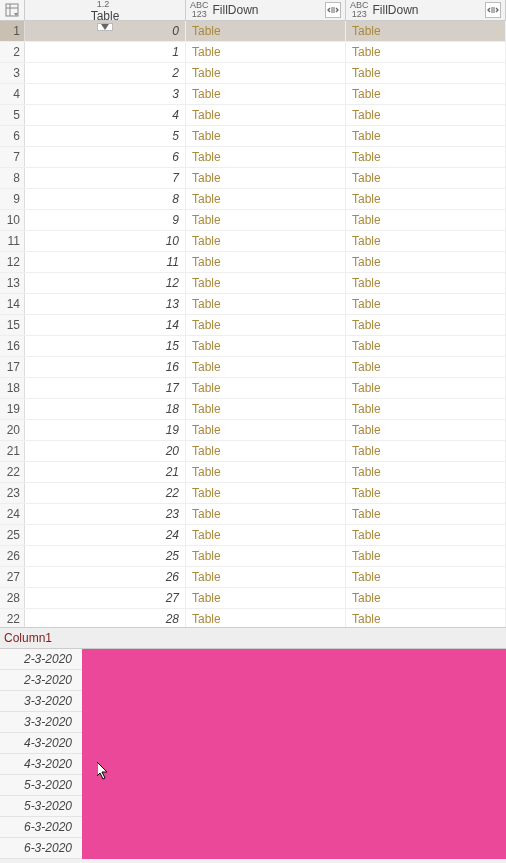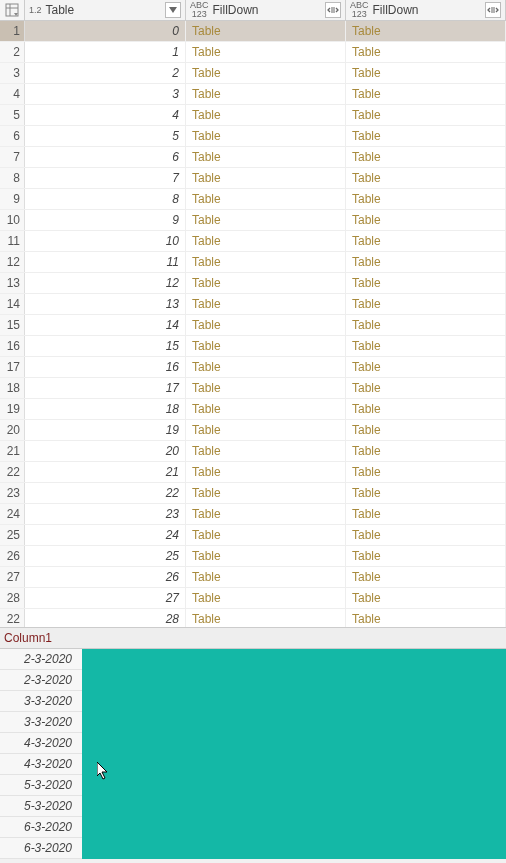--- a/index.html
+++ b/index.html
@@ -61,21 +61,21 @@
     align-items: center;
     justify-content: center;
   }
   .col-header .expand {
     width: 16px;
     height: 16px;
     border: 1px solid #bbb;
     background: #fff;
     display:flex;align-items:center;justify-content:center;
   }
-  .col-index  { width: 161px; }
+  .col-index  { width: 161px; flex-direction: column; }
   .col-totable{ width: 160px; }
   .col-fill   { width: 160px; }
 
   .data-rows { }
   .data-row {
     display: flex;
     height: 21px;
     border-bottom: 1px solid #eee;
   }
   .data-row.selected .cell { background: #d6cfc7; }
@@ -121,21 +121,21 @@
     border-bottom: 1px solid #e3e3e3;
     display: flex;
     align-items: center;
     justify-content: flex-end;
     padding-right: 10px;
     font-style: italic;
     color: #444;
     width: 82px;
     background: #f7f7f7;
   }
-  .preview-body { background:#14b8a6; }
+  .preview-body { background:#ec4899; }
 
   .cursor {
     position: absolute;
     left: 97px;
     top: 762px;
     pointer-events: none;
   }
 </style>
 </head>
 <body>

